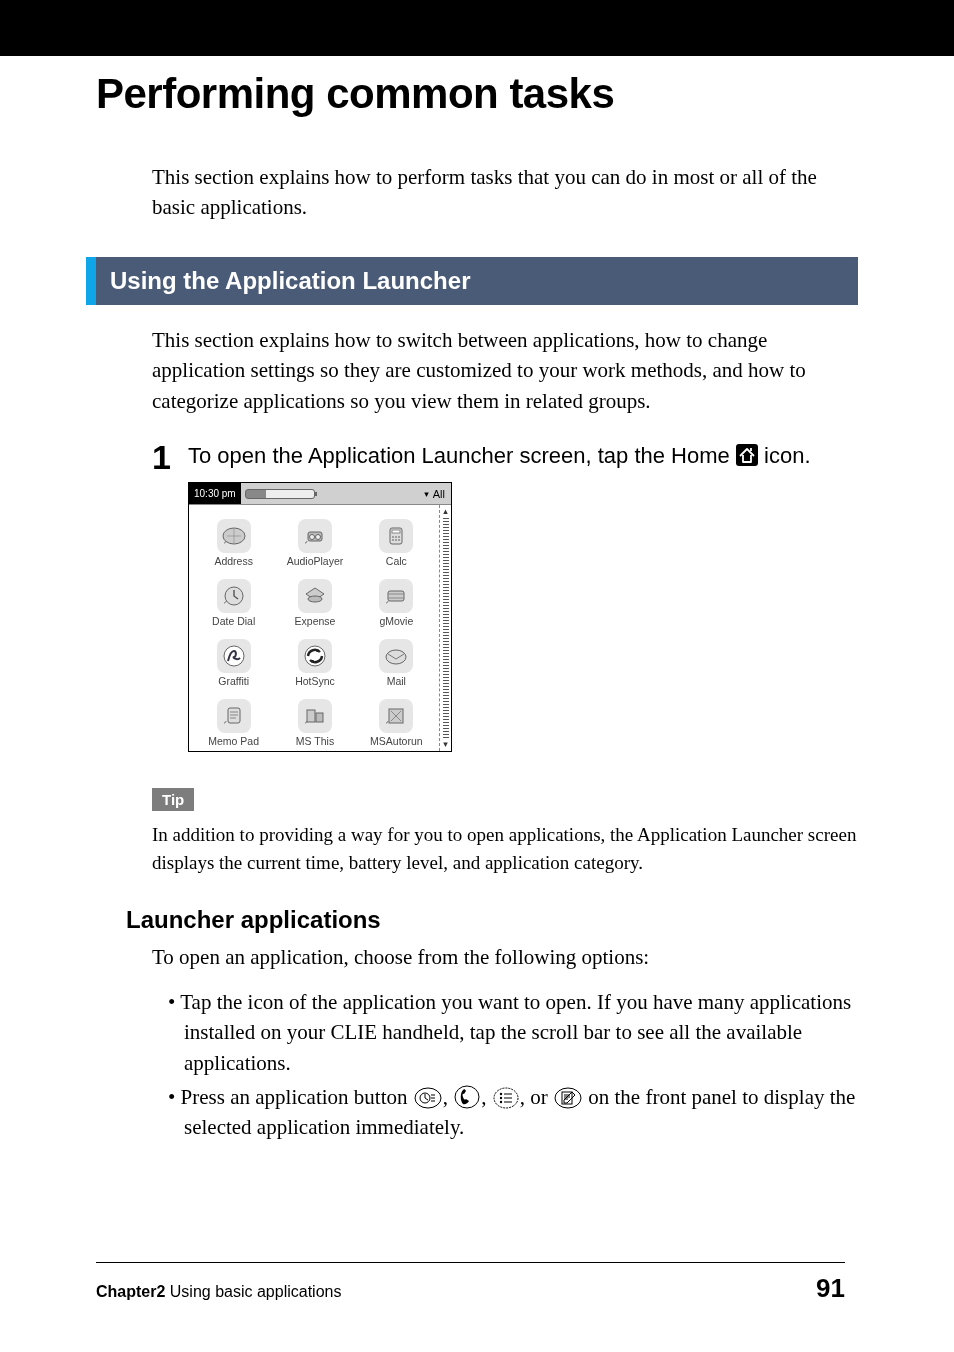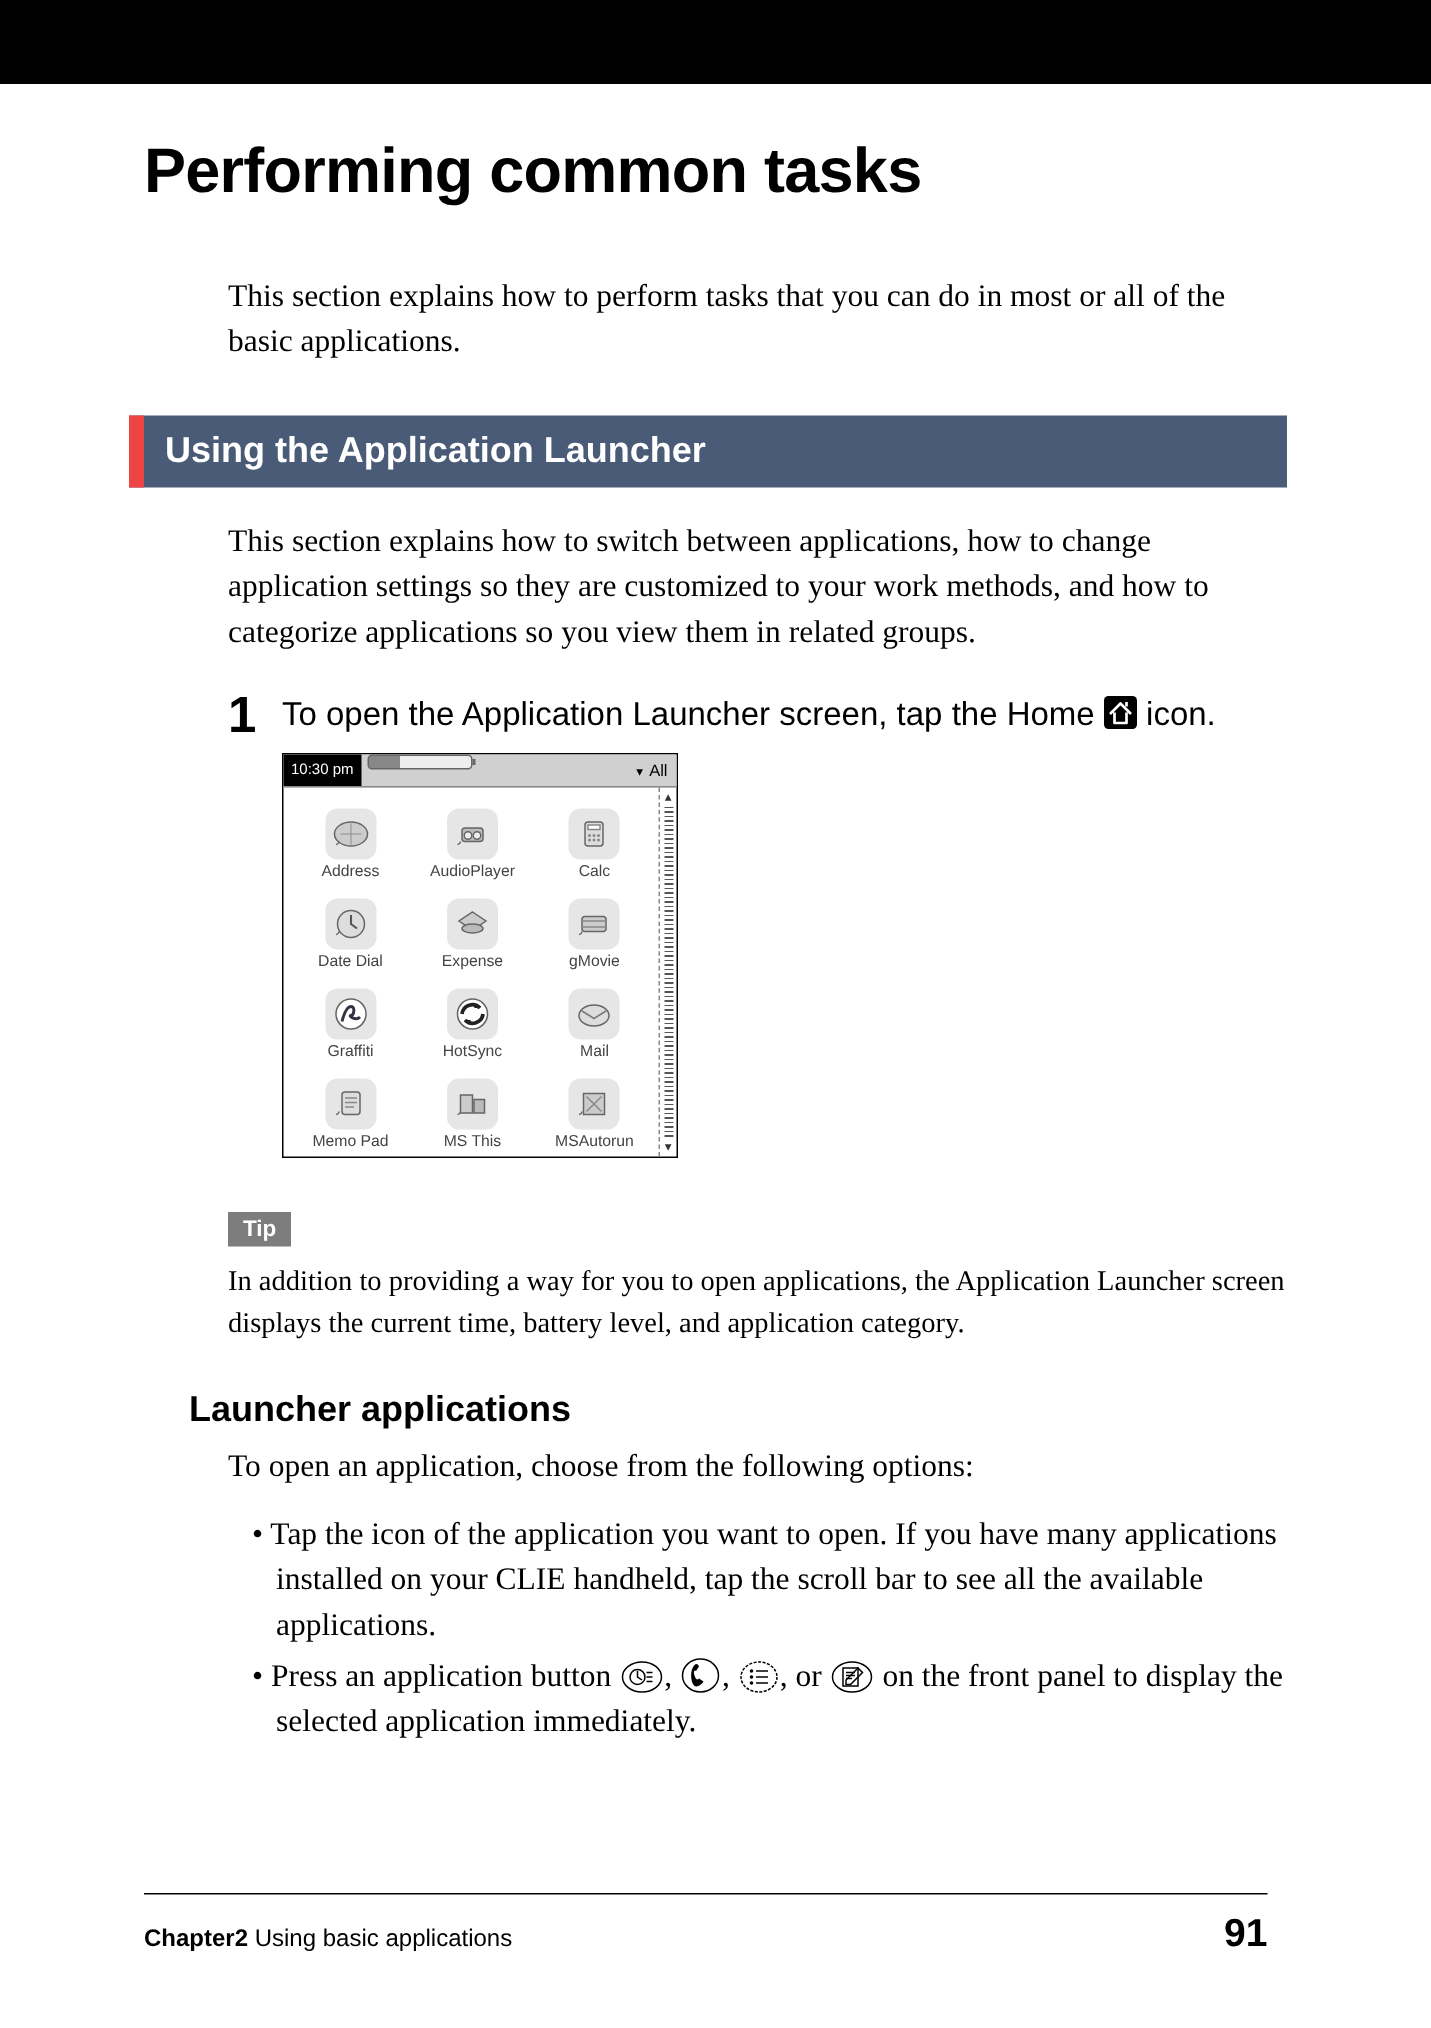--- a/index.html
+++ b/index.html
@@ -1,43 +1,43 @@
 <!DOCTYPE html>
 <html><head>
 <meta charset="utf-8">
 <style>
   * { margin: 0; padding: 0; box-sizing: border-box; }
   html, body { width: 954px; background: #fff; font-family: Georgia, "Times New Roman", serif; color: #000; }
   .page { width: 954px; height: 1352px; position: relative; }
   .top-band { background: #000; height: 56px; width: 100%; }
   .content { padding: 0 96px 0 96px; }
-  .h1 { font-family: Arial, Helvetica, sans-serif; font-weight: 900; font-size: 42px; margin-top: 34px; margin-bottom: 44px; letter-spacing: -0.5px; }
+  .h1 { font-family: Arial, Helvetica, sans-serif; font-weight: 900; font-size: 42px; margin-top: 14px; margin-bottom: 44px; letter-spacing: -0.5px; }
   .intro { font-size: 21px; line-height: 1.45; margin-left: 56px; margin-bottom: 34px; }
-  .section-bar { background: #4a5b77; border-left: 10px solid #ef4444; color: #fff; font-family: Arial, Helvetica, sans-serif; font-weight: 700; font-size: 24px; padding: 10px 14px; margin-left: -10px; margin-bottom: 20px; }
+  .section-bar { background: #4a5b77; border-left: 10px solid #0ea5e9; color: #fff; font-family: Arial, Helvetica, sans-serif; font-weight: 700; font-size: 24px; padding: 10px 14px; margin-left: -10px; margin-bottom: 20px; }
   .sec-intro { font-size: 21px; line-height: 1.45; margin-left: 56px; margin-bottom: 24px; }
   .step { display: flex; align-items: flex-start; margin-left: 56px; margin-bottom: 8px; }
   .step-num { font-family: Arial, Helvetica, sans-serif; font-weight: 900; font-size: 34px; width: 36px; flex-shrink: 0; line-height: 1; }
   .step-text { font-family: Arial, Helvetica, sans-serif; font-size: 22px; line-height: 1.45; flex: 1; }
   .step-text .home-icon { display: inline-flex; vertical-align: -3px; }
   .screenshot { margin-left: 92px; margin-top: 8px; margin-bottom: 36px; }
   .tip-badge { display: inline-block; background: #7d7d7d; color: #fff; font-family: Arial, Helvetica, sans-serif; font-weight: 700; font-size: 15px; padding: 3px 10px; margin-left: 56px; margin-bottom: 10px; }
   .tip-text { font-size: 19px; line-height: 1.45; margin-left: 56px; margin-bottom: 30px; }
   .sub-h { font-family: Arial, Helvetica, sans-serif; font-weight: 700; font-size: 24px; margin-left: 30px; margin-bottom: 8px; }
   .sub-intro { font-size: 21px; line-height: 1.45; margin-left: 56px; margin-bottom: 14px; }
   .bullets { margin-left: 72px; font-size: 21px; line-height: 1.45; }
   .bullets li { list-style: none; text-indent: -16px; padding-left: 16px; margin-bottom: 4px; }
   .bullets li::before { content: "• "; }
   .inline-icon { display: inline-flex; vertical-align: -5px; margin: 0 1px; }
   .footer { position: absolute; bottom: 48px; left: 96px; right: 109px; border-top: 1.5px solid #000; padding-top: 10px; display: flex; justify-content: space-between; align-items: baseline; font-family: Arial, Helvetica, sans-serif; }
   .footer-left { font-size: 16px; }
   .footer-left b { font-weight: 900; }
   .footer-right { font-weight: 900; font-size: 26px; }
   
   .shot { width: 264px; border: 1px solid #000; background: #fff; }
-  .shot-top { display: flex; height: 22px; background: #d0d0d0; border-bottom: 1px solid #888; font-family: Arial, sans-serif; font-size: 11px; }
+  .shot-top { display: flex; align-items: center; height: 22px; background: #d0d0d0; border-bottom: 1px solid #888; font-family: Arial, sans-serif; font-size: 11px; }
   .shot-time { background: #000; color: #fff; padding: 3px 5px; height: 100%; display: flex; align-items: center; font-size: 10px; }
   .shot-batt { margin-left: 4px; width: 70px; height: 10px; border: 1px solid #666; border-radius: 3px; background: linear-gradient(to right, #888 30%, #eee 30%); position: relative; }
   .shot-batt::after { content: ""; position: absolute; right: -3px; top: 2px; width: 2px; height: 4px; background: #666; }
   .shot-cat { margin-left: auto; padding-right: 6px; display: flex; align-items: center; gap: 4px; }
   .shot-cat::before { content: "▾"; font-size: 9px; }
   .shot-grid { display: grid; grid-template-columns: repeat(3, 1fr); padding: 4px 2px 4px 4px; gap: 2px 0; }
   .app-cell { display: flex; flex-direction: column; align-items: center; justify-content: flex-end; height: 58px; font-family: Arial, sans-serif; font-size: 10.5px; color: #444; text-align: center; }
   .app-ico { width: 34px; height: 34px; border-radius: 8px; background: #e6e6e6; display: flex; align-items: center; justify-content: center; margin-bottom: 2px; position: relative; }
   .app-ico svg { width: 26px; height: 26px; }
   .shot-scroll { display: flex; }

